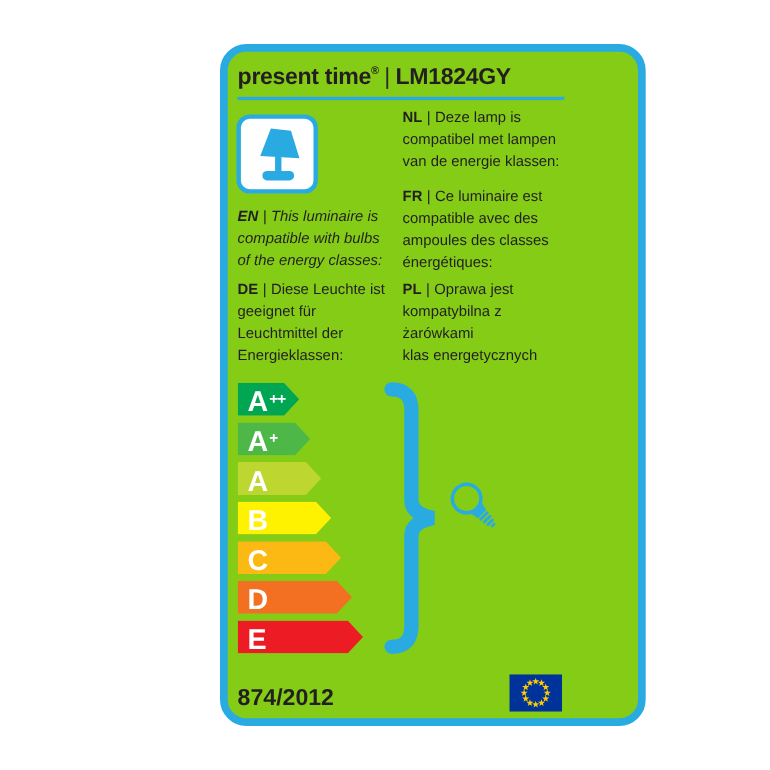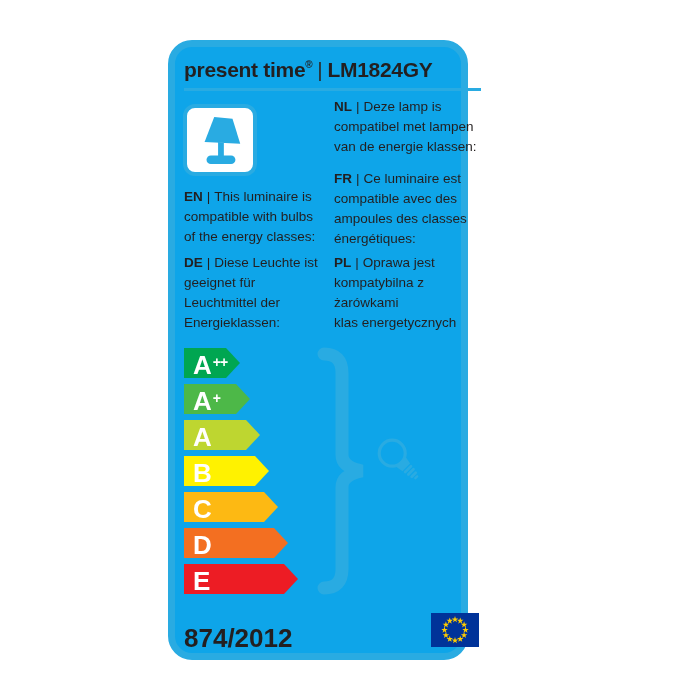--- a/index.html
+++ b/index.html
@@ -2,23 +2,23 @@
 <html style="--accent: #29ABE2; --ink: #231F20;"><head>
 <meta charset="utf-8">
 <style>
   :root { --accent:#29ABE2; --ink:#231F20; }
   html,body { margin:0; padding:0; }
   body {
     width:700px; height:700px; position:relative; background:#ffffff;
     font-family:"Liberation Sans", sans-serif; color:var(--ink);
   }
   .card {
-    position:absolute; left:168px; top:40px; width:300px; height:620px;
+    position:absolute; left:200px; top:40px; width:387px; height:620px;
     box-sizing:border-box; border:7px solid var(--accent); border-radius:24px;
-    background:#0ea5e9;
+    background:#84cc16;
   }
   .header {
     position:absolute; left:9px; top:11px; font-size:21px; font-weight:bold;
     letter-spacing:-0.3px; white-space:nowrap;
   }
   .reg { font-size:10px; font-weight:bold; vertical-align:9px; }
   .hsep { font-weight:400; margin:0 5px; color:#2b2b2b; }
   .rule { position:absolute; left:9px; top:41px; width:297px; height:3px; background:var(--accent); }
 
   .lamp-box {
@@ -26,42 +26,42 @@
     border:4px solid var(--accent); border-radius:12px; background:#fff;
     display:flex; align-items:center; justify-content:center;
   }
   .acc-fill { fill:var(--accent); }
   .acc-stroke { stroke:var(--accent); fill:none; }
 
   .lang { position:absolute; margin:0; font-size:13.5px; line-height:20px; color:var(--ink); }
   .lcode { font-weight:bold; }
   .pipe { margin:0 4px; }
   .ltext { white-space:pre-line; }
-  .p-en { left:9px;  top:140px; width:148px; }
+  .p-en { left:9px;  top:140px; width:148px;font-style:italic; }
   .p-de { left:9px;  top:206px; width:148px; }
   .p-nl { left:159px; top:50px;  width:154px; }
   .p-fr { left:159px; top:122px; width:154px; }
   .p-pl { left:159px; top:206px; width:154px; }
 
   .arrows { position:absolute; left:9px; top:301px; }
   .arrow {
     height:30px; margin-bottom:6px; position:relative;
     clip-path:polygon(0 0, calc(100% - 14px) 0, 100% 50%, calc(100% - 14px) 100%, 0 100%);
   }
   .arrow:last-child { margin-bottom:0; }
   .alabel {
     position:absolute; left:9px; top:0; height:30px; line-height:29px;
     font-size:26px; font-weight:bold; color:#fff;
   }
   .asup { font-size:14px; font-weight:bold; vertical-align:7px; letter-spacing:-1px; margin-left:1px; }
 
   .brace { position:absolute; left:142px; top:300px; }
   .bulb  { position:absolute; left:197px; top:386px; }
 
-  .reg-number { position:absolute; left:9px; top:576px; font-size:26px; font-weight:bold; }
+  .reg-number { position:absolute; left:9px; top:576px; font-size:21px; font-weight:bold; }
   .eu-flag { position:absolute; left:256px; top:566px; }
 </style>
 </head>
 <body>
 
 <div class="card">
 
   <div class="header">
     <span>present time</span><sup class="reg">®</sup><span class="hsep">|</span><span>LM1824GY</span>
   </div>

